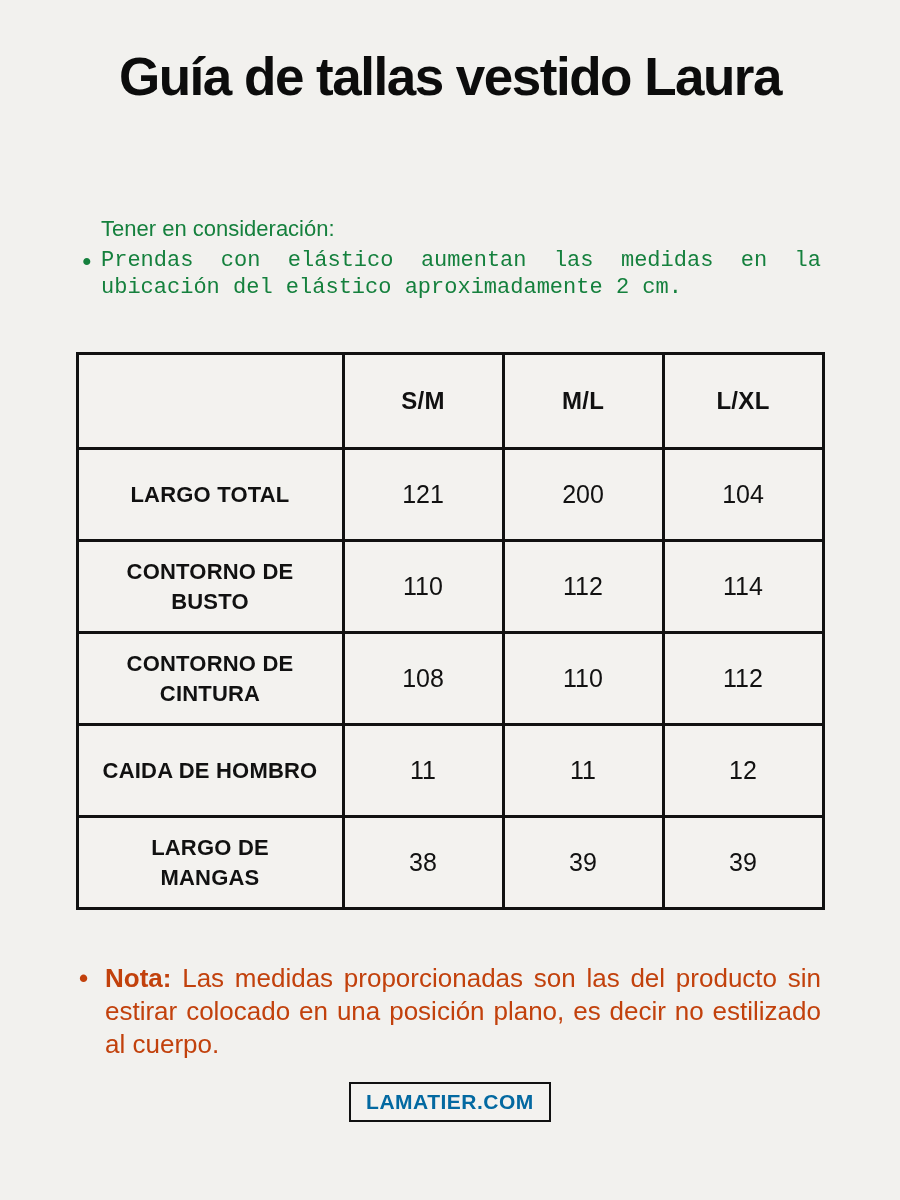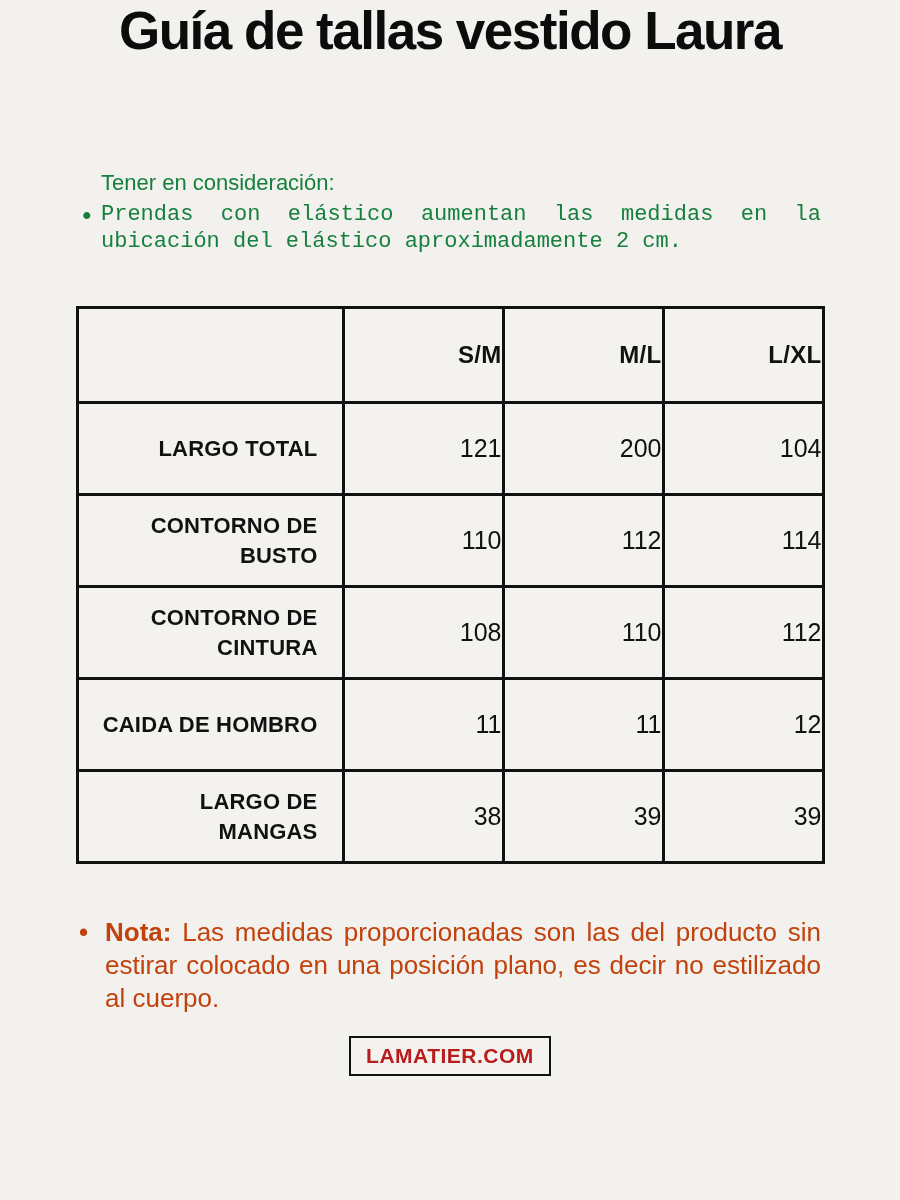--- a/index.html
+++ b/index.html
@@ -7,20 +7,21 @@
     width: 900px; height: 1200px;
     background: #f2f1ee;
     font-family: "Liberation Sans", sans-serif;
     color: #111111;
     overflow: hidden;
   }
   .page { width: 900px; height: 1200px; position: relative; }
 
   .title {
     text-align: center;
+    padding-top: 46px;
     font-size: 53px;
     font-weight: 800;
     letter-spacing: -1.5px;
     color: #0c0c0c;
   }
 
   .considerations {
     width: 742px;
     margin: 108px auto 0 auto;
     font-size: 22px;
@@ -45,21 +46,21 @@
     font-size: 26px;
   }
 
   table.size-table {
     border-collapse: collapse;
     margin: 50px auto 0 auto;
     table-layout: fixed;
   }
   table.size-table th, table.size-table td {
     border: 3px solid #111111;
-    text-align: right;
+    text-align: center;
     vertical-align: middle;
     background: #f3f2ef;
   }
   .col-label { width: 266px; }
   .col-size  { width: 160px; }
   tr.header-row th { height: 95px; font-size: 24px; font-weight: 700; letter-spacing: 0.3px; }
   tr.data-row { height: 92px; }
   td.row-label { font-size: 22px; font-weight: 700; letter-spacing: 0.2px; padding: 0 24px; line-height: 1.35; }
   td.cell-value { font-size: 25px; font-weight: 500; }
 
@@ -88,21 +89,21 @@
     display: flex;
     justify-content: center;
     margin-top: 22px;
   }
   .brand-badge {
     border: 2px solid #111111;
     padding: 6px 15px;
     font-size: 21px;
     font-weight: 700;
     letter-spacing: 0.5px;
-    color: #b91c1c;
+    color: #0369a1;
     background: #f3f2ef;
   }
 </style>
 </head>
 <body>
 
 <div class="page">
 
   <h1 class="title">Guía de tallas vestido Laura</h1>
 

